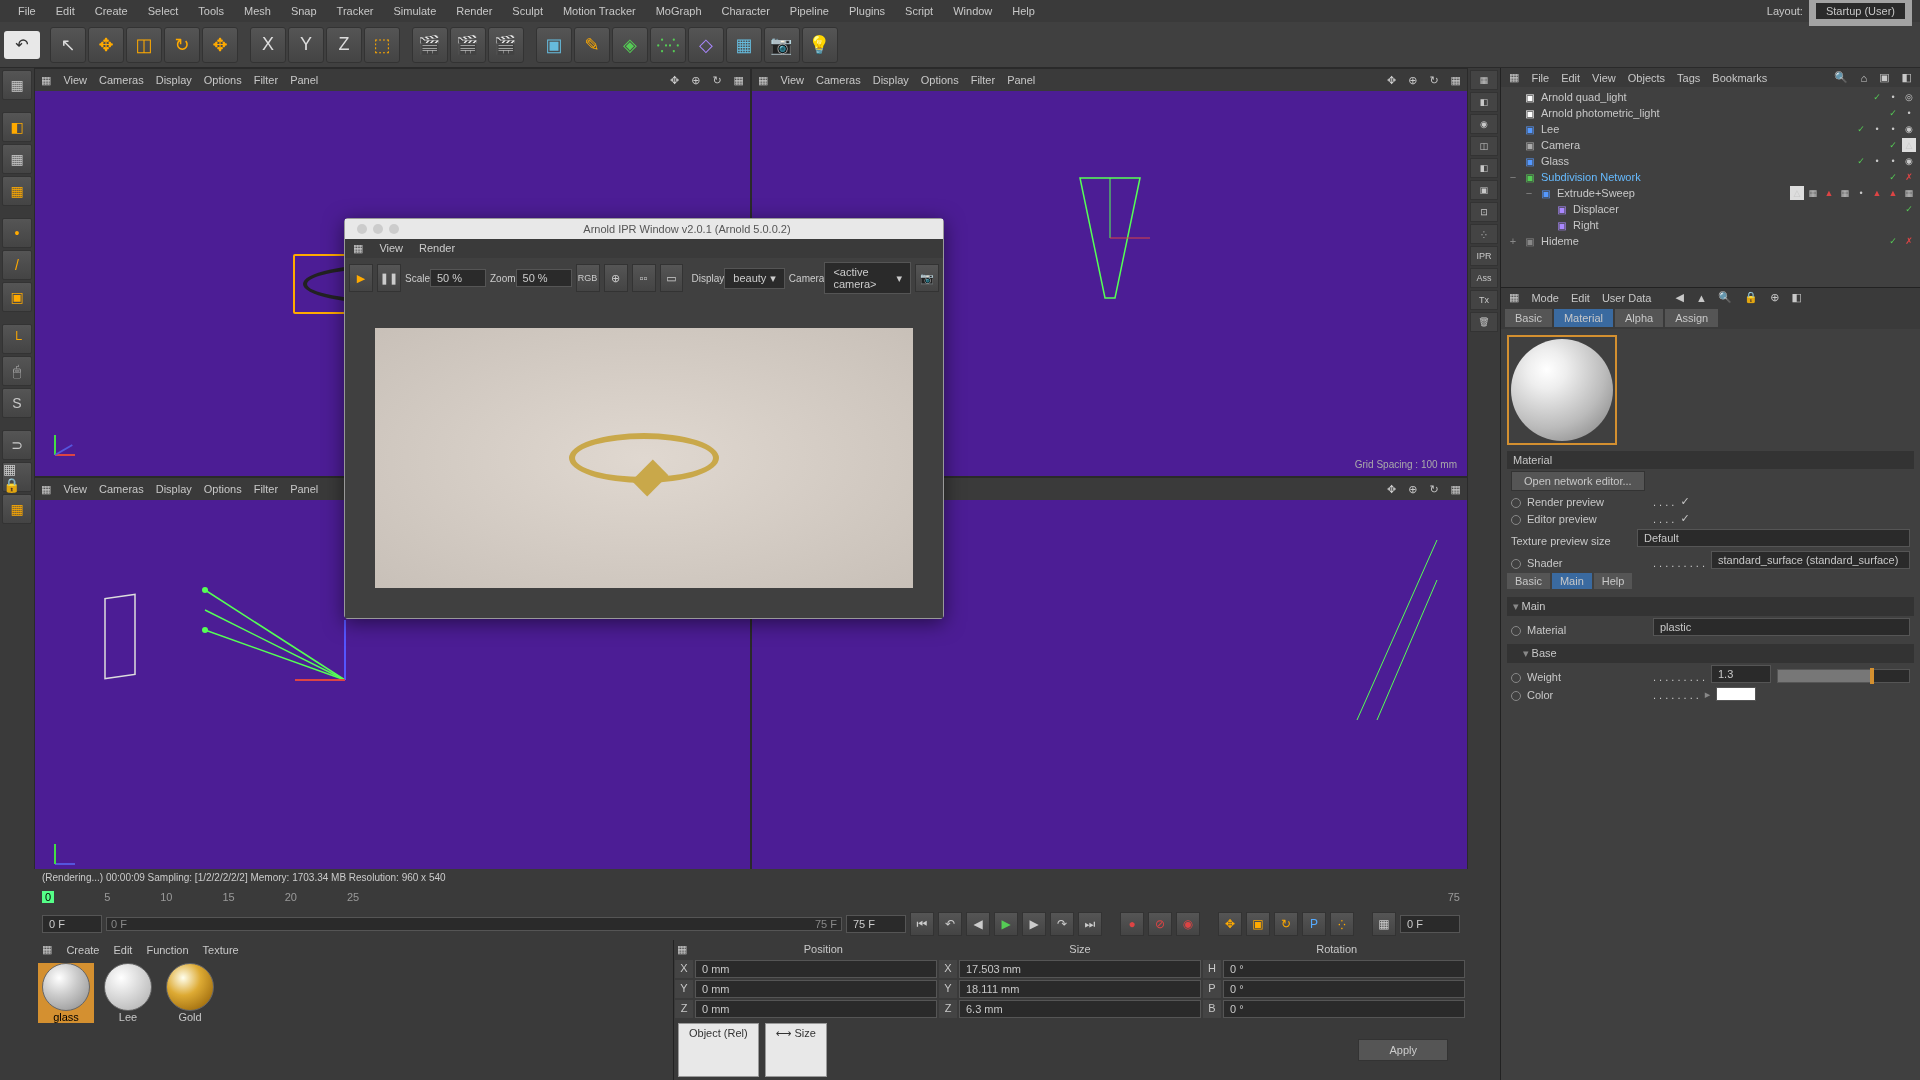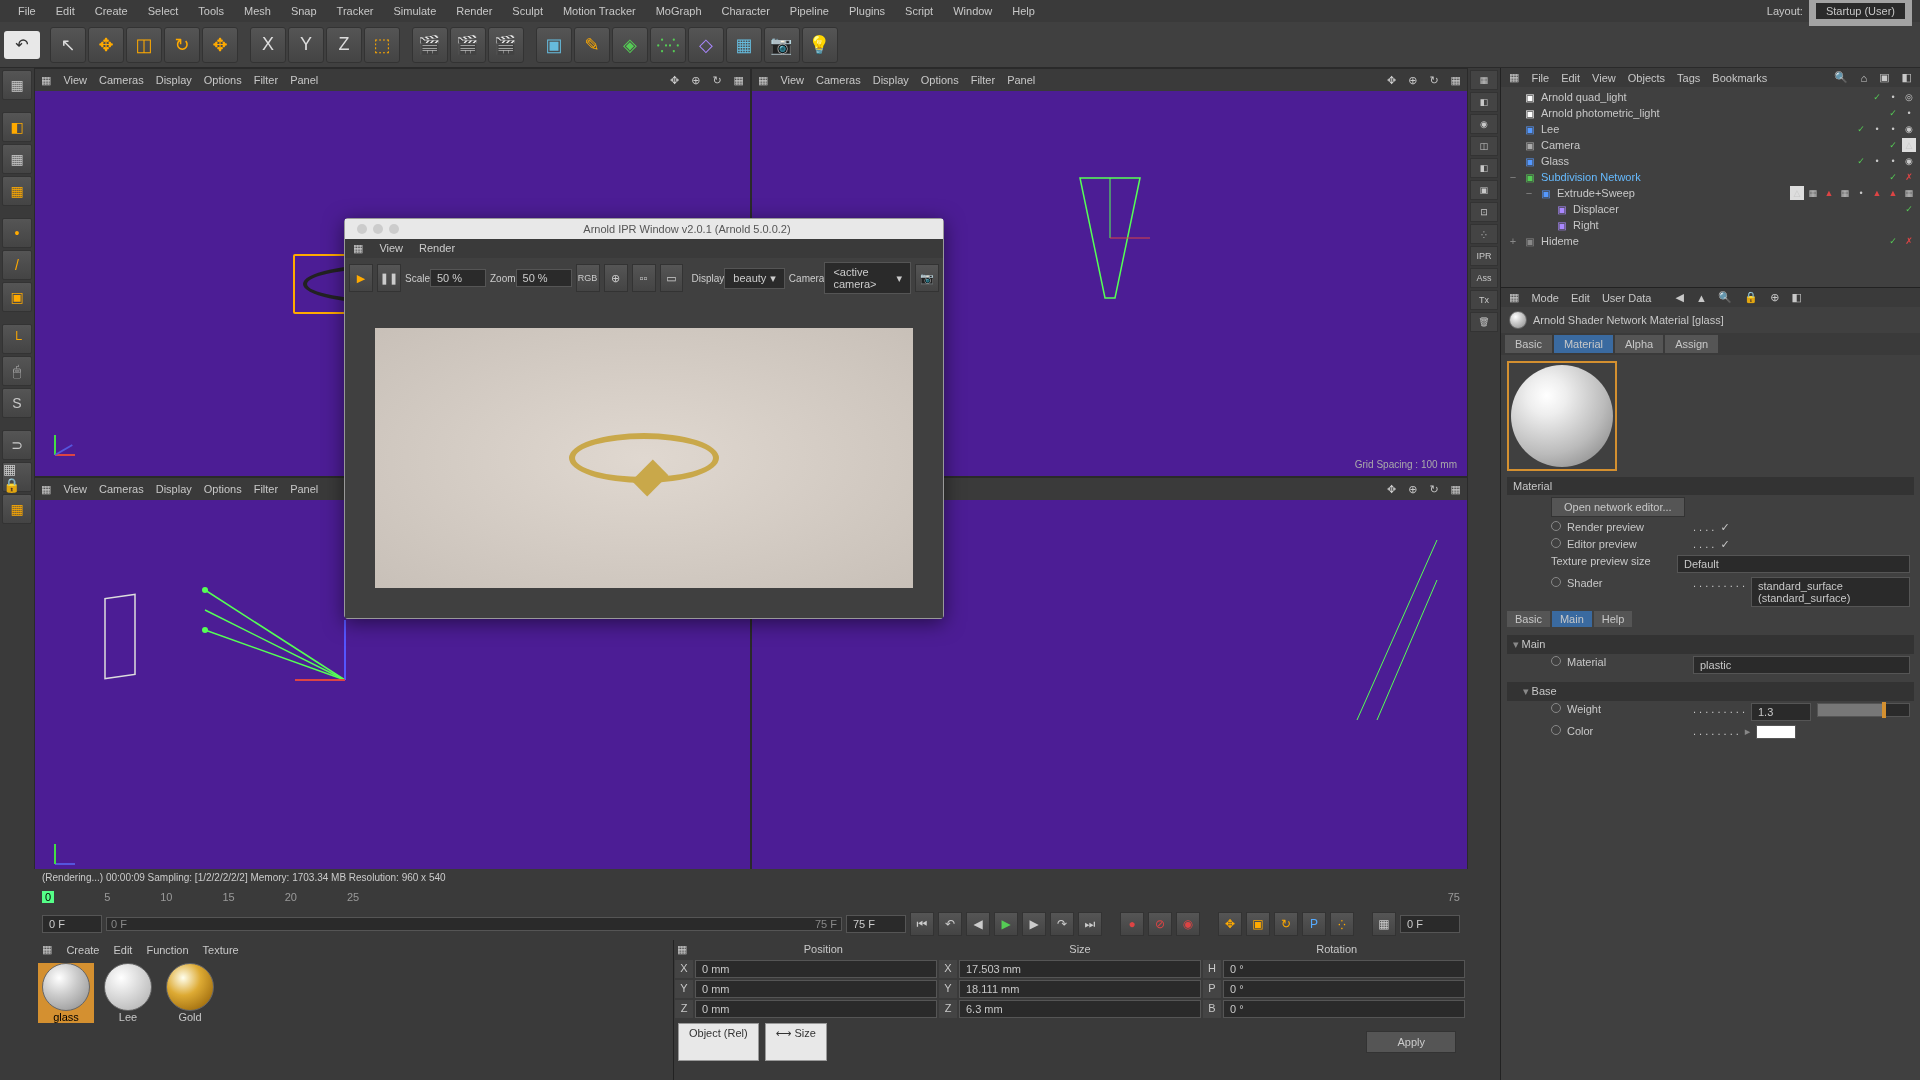--- a/index.html
+++ b/index.html
@@ -63,21 +63,21 @@
 .mat-ball { width: 48px; height: 48px; border-radius: 50%; border: 1px solid #666; }
 .mat-item.selected { background: #d49030; color: #000; }
 .coord-panel { flex: 1; display: flex; flex-direction: column; }
 .coord-hdr { display: flex; background: #3a3a3a; padding: 3px; }
 .coord-hdr .col { flex: 1; text-align: center; }
 .coord-row { display: flex; padding: 1px; }
 .coord-row .lbl { width: 18px; text-align: center; background: #444; padding: 2px; }
 .coord-row .val { flex: 1; background: #2a2a2a; padding: 2px 6px; margin: 0 2px; border: 1px solid #555; }
 .coord-drops { display: flex; padding: 4px; gap: 6px; }
 .coord-drops .drop { background: #e8e8e8; color: #333; padding: 3px 10px; border: 1px solid #999; }
-.apply-btn { background: #555; color: #ccc; padding: 4px 30px; margin: 8px; border: 1px solid #333; }
+.apply-btn { background: #555; color: #ccc; padding: 4px 30px; margin: 16px; border: 1px solid #333; }
 .right-col { width: 32px; background: #3a3a3a; display: flex; flex-direction: column; gap: 2px; padding: 2px; }
 .right-col .rc { width: 28px; height: 20px; background: #444; display: flex; align-items: center; justify-content: center; font-size: 9px; border: 1px solid #333; }
 .right-panel { width: 420px; background: #3a3a3a; display: flex; flex-direction: column; border-left: 1px solid #222; }
 .obj-menu { display: flex; padding: 3px 8px; gap: 12px; align-items: center; }
 .obj-menu .spacer { flex: 1; }
 .obj-tree { background: #404040; padding: 2px; height: 200px; overflow: auto; }
 .tree-row { display: flex; align-items: center; padding: 1px 2px; gap: 4px; }
 .tree-row .exp { width: 12px; text-align: center; color: #888; }
 .tree-row .icon { width: 14px; height: 14px; display: inline-flex; align-items: center; justify-content: center; font-size: 10px; }
 .tree-row .name { flex: 1; }
@@ -86,21 +86,21 @@
 .tree-row.sel .name { color: #6bf; }
 .attr-menu { display: flex; padding: 3px 8px; gap: 12px; align-items: center; border-top: 1px solid #222; }
 .attr-title { padding: 4px 8px; background: #404040; display: flex; align-items: center; gap: 6px; }
 .attr-tabs { display: flex; gap: 2px; padding: 2px 4px; }
 .attr-tab { background: #555; padding: 3px 10px; cursor: pointer; }
 .attr-tab.active { background: #3a6aa0; }
 .attr-body { flex: 1; background: #404040; padding: 6px; overflow: auto; }
 .preview-ball { width: 110px; height: 110px; border: 2px solid #d49030; padding: 2px; }
 .preview-ball .ball { width: 100%; height: 100%; background: radial-gradient(circle at 35% 30%, #fff 0%, #eee 20%, #bbb 60%, #777 100%); border-radius: 50%; }
 .attr-section-h { background: #333; padding: 3px 6px; margin-top: 6px; }
-.attr-row { display: flex; align-items: flex-start; padding: 2px 4px; gap: 6px; margin-left: 40px; }
+.attr-row { display: flex; align-items: flex-end; padding: 2px 4px; gap: 6px; }
 .attr-row .dot { width: 10px; height: 10px; border: 1px solid #888; border-radius: 50%; }
 .attr-row label { width: 120px; }
 .attr-row .field { flex: 1; background: #2a2a2a; padding: 2px 6px; border: 1px solid #555; }
 .slider-bar { flex: 1; height: 14px; background: #2a2a2a; border: 1px solid #555; position: relative; }
 .slider-fill { position: absolute; left: 0; top: 0; bottom: 0; background: #777; }
 .slider-knob { position: absolute; width: 4px; top: -2px; bottom: -2px; background: #d49030; }
 .color-swatch { width: 40px; height: 14px; background: #fff; border: 1px solid #555; }
 .open-btn { background: #555; padding: 3px 12px; border: 1px solid #333; }
 .sub-tabs { display: flex; gap: 2px; padding: 2px 0; }
 .sub-tab { background: #555; padding: 2px 8px; }
@@ -591,24 +591,20 @@
       <span>Edit</span>
       <span>User Data</span>
       <span class="spacer"></span>
       <span>◀</span>
       <span>▲</span>
       <span>🔍</span>
       <span>🔒</span>
       <span>⊕</span>
       <span>◧</span>
     </div>
-    <div class="attr-title">
-      <span class="mat-ball" style="width:18px;height:18px;background:radial-gradient(circle at 35% 30%,#fff,#ccc 40%,#888);border-radius:50%"></span>
-      <span>Arnold Shader Network Material [glass]</span>
-    </div>
     <div class="attr-tabs">
       <span class="attr-tab">Basic</span>
       <span class="attr-tab active">Material</span>
       <span class="attr-tab">Alpha</span>
       <span class="attr-tab">Assign</span>
     </div>
     <div class="attr-body">
       <div class="preview-ball">
           <div class="ball"></div>
         </div>

